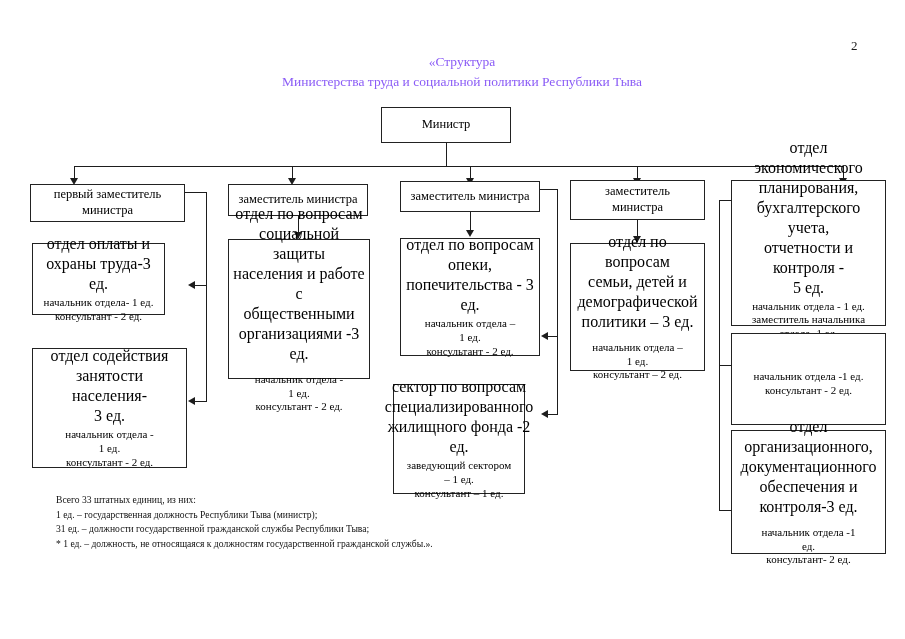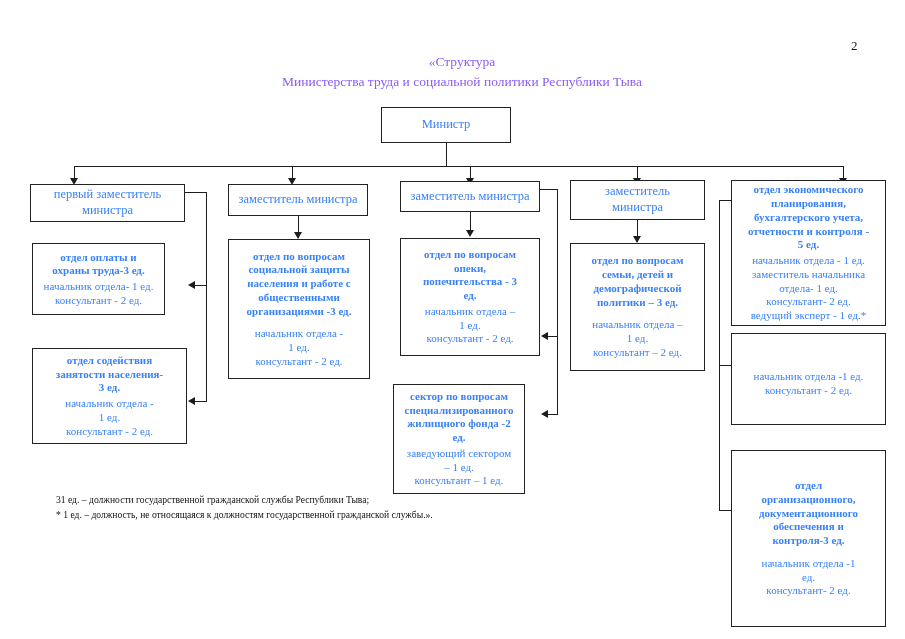--- a/index.html
+++ b/index.html
@@ -39,25 +39,25 @@
     border: 1.3px solid #222222;
     box-sizing: border-box;
     background: #ffffff;
     display: flex;
     flex-direction: column;
     align-items: center;
     justify-content: center;
     text-align: center;
     padding: 3px 4px;
     line-height: 1.2;
-    color: #3b82f6;
+    color: #000000;
   }
   .box .hd {
-    font-weight: bold;
-    font-size: 11px;
+    font-weight: normal;
+    font-size: 16px;
     line-height: 1.25;
     white-space: pre-line;
   }
   .box .bd {
     font-weight: normal;
     font-size: 11px;
     line-height: 1.25;
     white-space: pre-line;
   }
   .box.plain .hd {
@@ -163,21 +163,21 @@
 отдела- 1 ед.
 консультант- 2 ед.
 ведущий эксперт - 1 ед.*</div>
   </div>
 
   <div class="box gap" style="left:731px; top:333px; width:155px; height:92px;">
     <div class="bd">начальник отдела -1 ед.
 консультант - 2 ед.</div>
   </div>
 
-  <div class="box gap" style="left:731px; top:450px; width:155px; height:177px;">
+  <div class="box gap" style="left:731px; top:430px; width:155px; height:124px;">
     <div class="hd">отдел
 организационного,
 документационного
 обеспечения и
 контроля-3 ед.</div>
     <div class="bd">начальник отдела -1
 ед.
 консультант- 2 ед.</div>
   </div>
 
@@ -186,21 +186,21 @@
   <div class="ln hl" style="left:719px; top:365px; width:13px;"></div>
   <div class="ln hl" style="left:719px; top:510px; width:13px;"></div>
 
   <div class="box tight" style="left:32px; top:243px; width:133px; height:72px;">
     <div class="hd">отдел оплаты и
 охраны труда-3 ед.</div>
     <div class="bd">начальник отдела- 1 ед.
 консультант - 2 ед.</div>
   </div>
 
-  <div class="box tight" style="left:32px; top:348px; width:155px; height:96px;">
+  <div class="box tight" style="left:32px; top:348px; width:155px; height:120px;">
     <div class="hd">отдел содействия
 занятости населения-
 3 ед.</div>
     <div class="bd">начальник отдела -
 1 ед.
 консультант - 2 ед.</div>
   </div>
 
   <div class="ln hl" style="left:185px; top:192px; width:22px;"></div>
   <div class="ln vl" style="left:206px; top:192px; height:210px;"></div>
@@ -260,17 +260,19 @@
     <div class="hd">отдел по вопросам
 семьи, детей и
 демографической
 политики – 3 ед.</div>
     <div class="bd">начальник отдела –
 1 ед.
 консультант – 2 ед.</div>
   </div>
 
   <div class="notes" style="left:56px; top:493px;">
+    <div>Всего 33 штатных единиц, из них:</div>
+    <div>1 ед. – государственная должность Республики Тыва (министр);</div>
     <div>31 ед. – должности государственной гражданской службы Республики Тыва;</div>
     <div>* 1 ед. – должность, не относящаяся к должностям государственной гражданской службы.».</div>
   </div>
 
 </div>
 
 </body></html>

